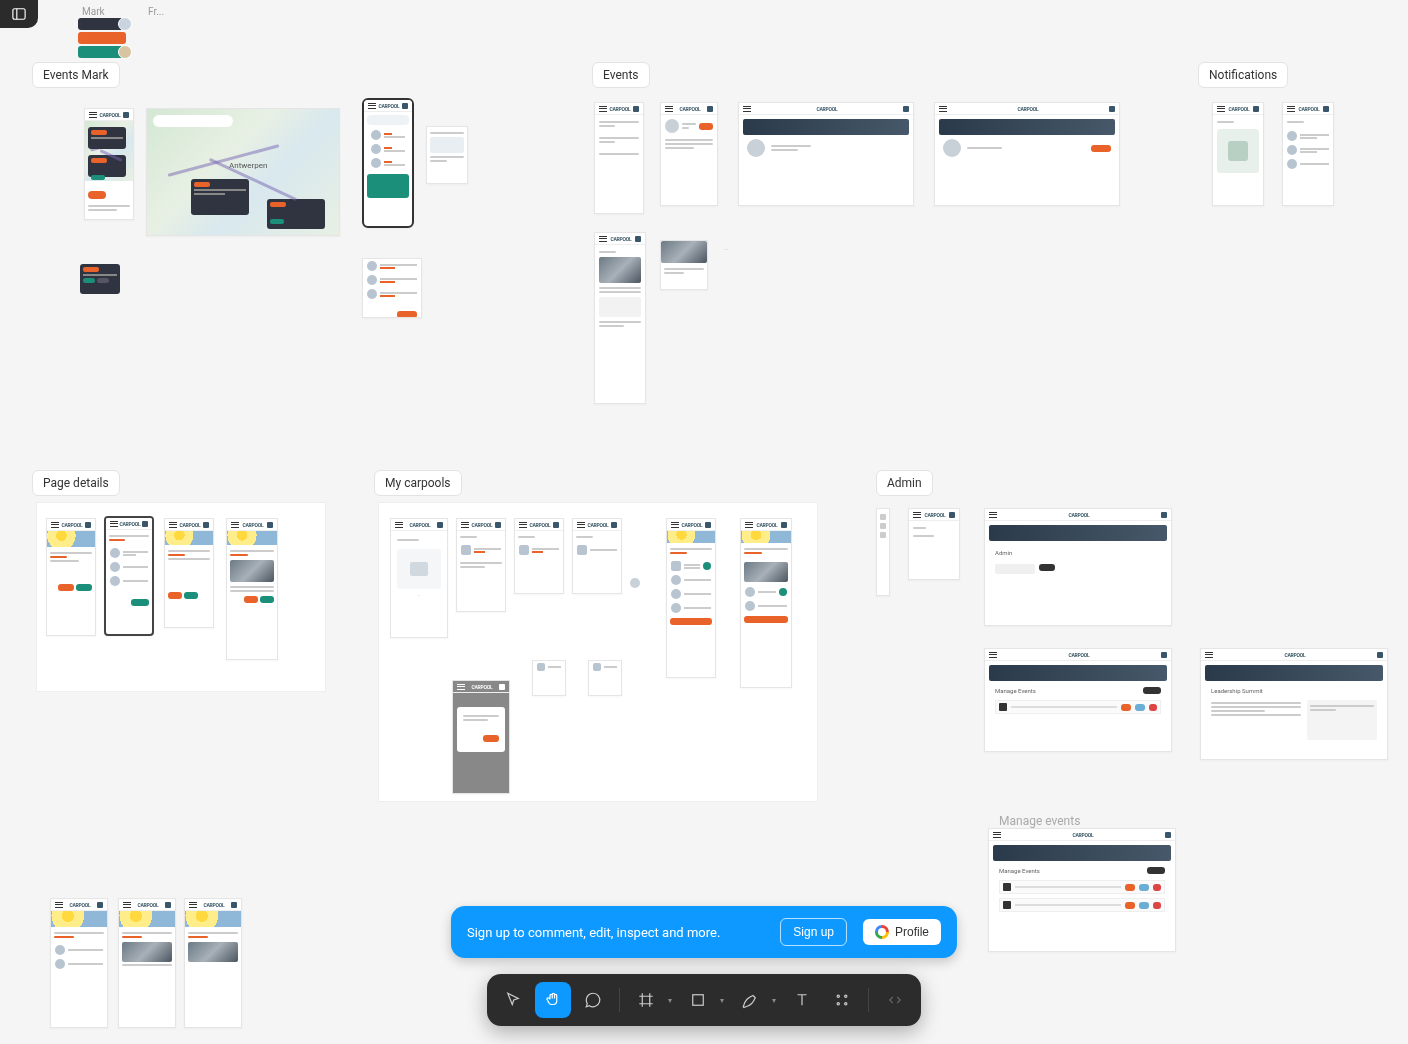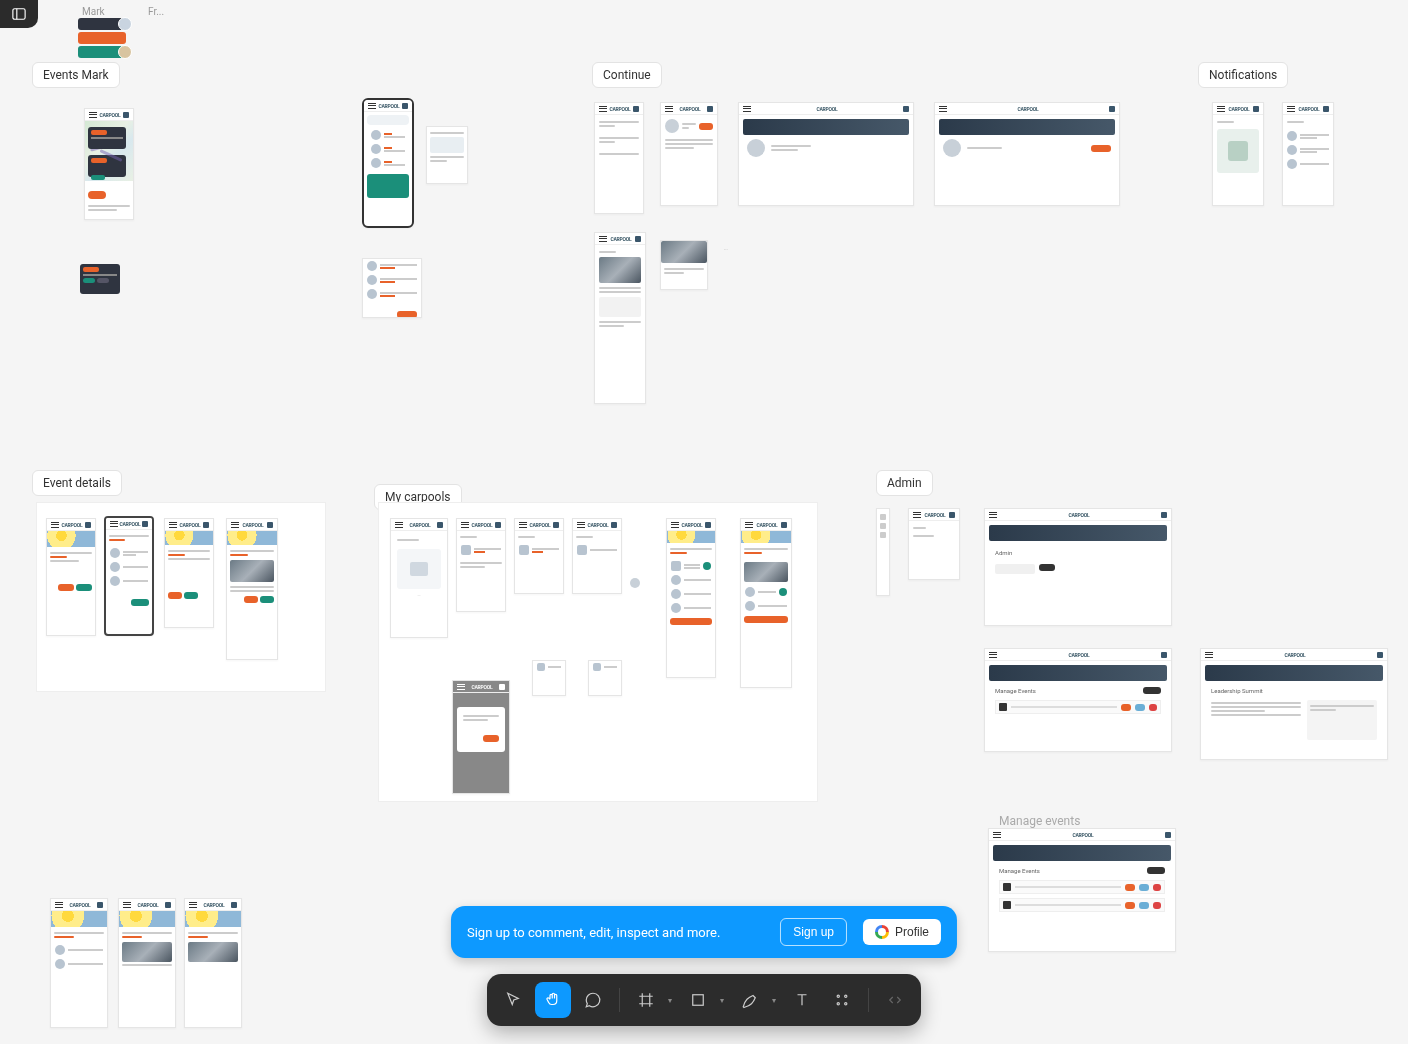--- a/index.html
+++ b/index.html
@@ -191,24 +191,24 @@
     <div class="chip dark">
         <span class="avatar"></span>
       </div>
     <div class="chip orange"></div>
     <div class="chip teal">
         <span class="avatar" style="background:#d8c4a0"></span>
       </div>
   </div>
 
   <div class="section-title" style="top:62px;left:32px">Events Mark</div>
-  <div class="section-title" style="top:62px;left:592px">Continue</div>
+  <div class="section-title" style="top:62px;left:592px">Events</div>
   <div class="section-title" style="top:62px;left:1198px">Notifications</div>
-  <div class="section-title" style="top:470px;left:32px">Event details</div>
-  <div class="section-title" style="top:484px;left:374px">My carpools</div>
+  <div class="section-title" style="top:470px;left:32px">Page details</div>
+  <div class="section-title" style="top:470px;left:374px">My carpools</div>
   <div class="section-title" style="top:470px;left:876px">Admin</div>
   <div class="section-title dim" style="top:808px;left:988px">Manage events</div>
 
   <div class="frame" style="top:108px;left:84px;width:50px;height:112px">
     <div class="hdr">
         <span class="ham">
           <span></span>
           <span></span>
           <span></span>
         </span>
@@ -221,20 +221,30 @@
           <div class="tx"></div>
         </div>
       <div class="map-card" style="bottom:4px;left:3px;width:38px;height:22px"><div class="p1"></div><div class="p2"></div></div>
     </div>
     <div style="padding:3px">
       <span class="pill o" style="width:18px"></span>
       <div class="tiny-line"></div><div class="tiny-line" style="width:70%"></div>
     </div>
   </div>
 
+  <div class="frame map-bg" style="top:108px;left:146px;width:194px;height:128px">
+    <span class="map-label" style="top:52px;left:82px">Antwerpen</span>
+    <div style="position:absolute;top:6px;left:6px;width:80px;height:12px;background:#fff;border-radius:6px"></div>
+    <div class="map-card" style="top:70px;left:44px;width:58px;height:36px">
+        <div class="p1"></div>
+        <div class="tx"></div>
+        <div class="tx" style="width:60%"></div>
+      </div>
+    <div class="map-card" style="top:90px;left:120px;width:58px;height:30px"><div class="p1"></div><div class="p2"></div></div>
+  </div>
 
   <div class="frame" style="top:98px;left:362px;width:52px;height:130px;border:2px solid #333;border-radius:6px">
     <div class="hdr">
         <span class="ham">
           <span></span>
           <span></span>
           <span></span>
         </span>
         <span class="logo">CARPOOL</span>
         <span class="sq"></span>

